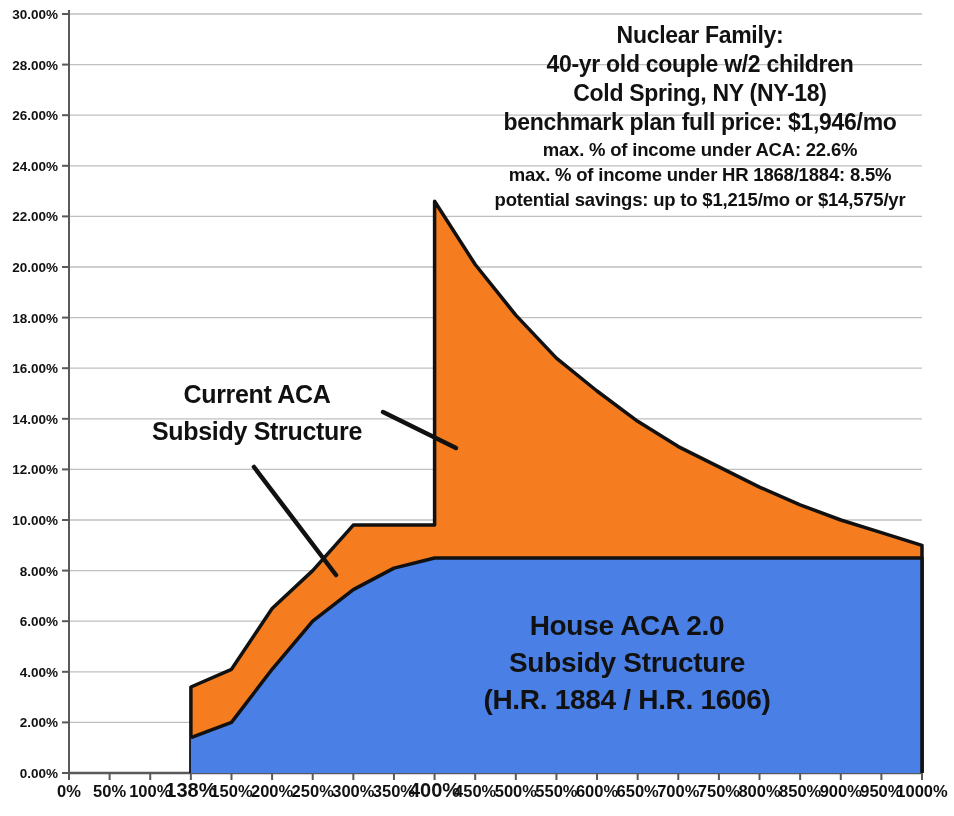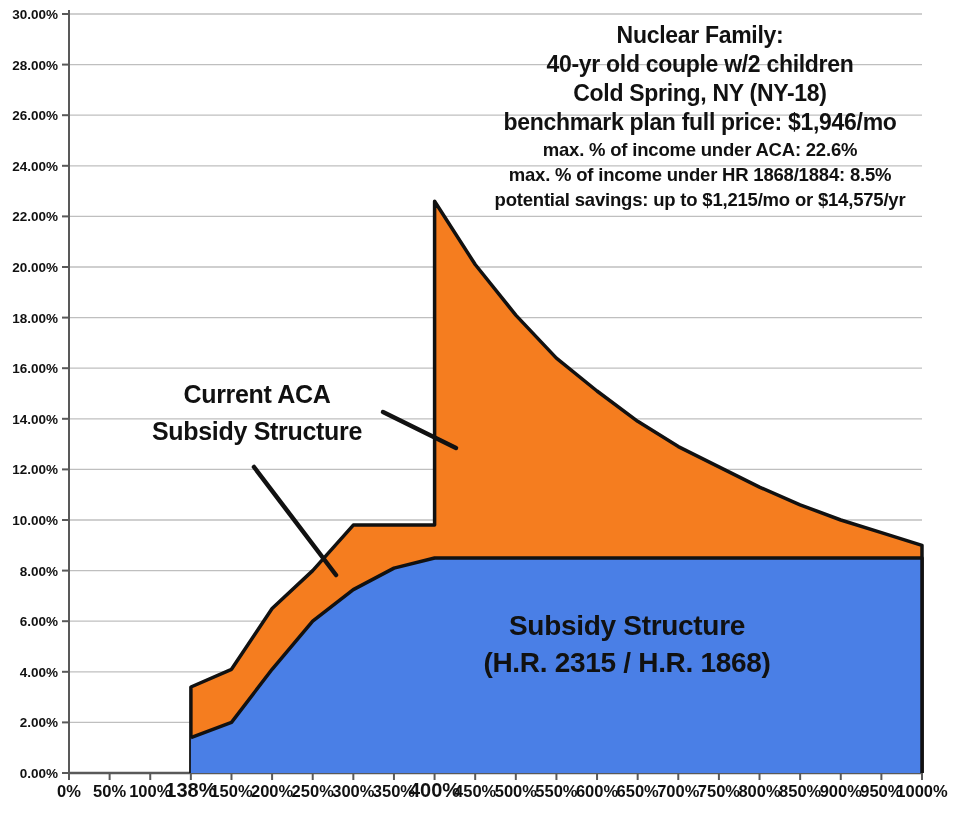--- a/index.html
+++ b/index.html
@@ -135,17 +135,18 @@
     <div class="small">max. % of income under HR 1868/1884: 8.5%</div>
     <div class="small">potential savings: up to $1,215/mo or $14,575/yr</div>
   </div>
 
   <div class="anno" id="current-aca-label">
     <div>Current ACA</div>
     <div>Subsidy Structure</div>
   </div>
 
   <div class="anno" id="house-label">
+    <div>House ACA 2.0</div>
     <div>Subsidy Structure</div>
-    <div>(H.R. 2315 / H.R. 1868)</div>
+    <div>(H.R. 1884 / H.R. 1606)</div>
   </div>
 
 </div>
 
 </body></html>

